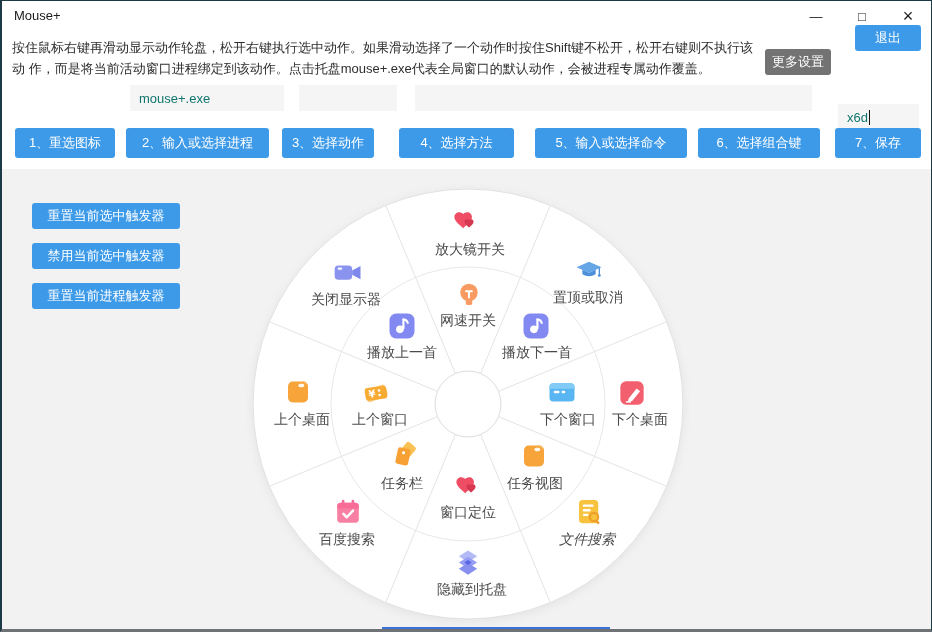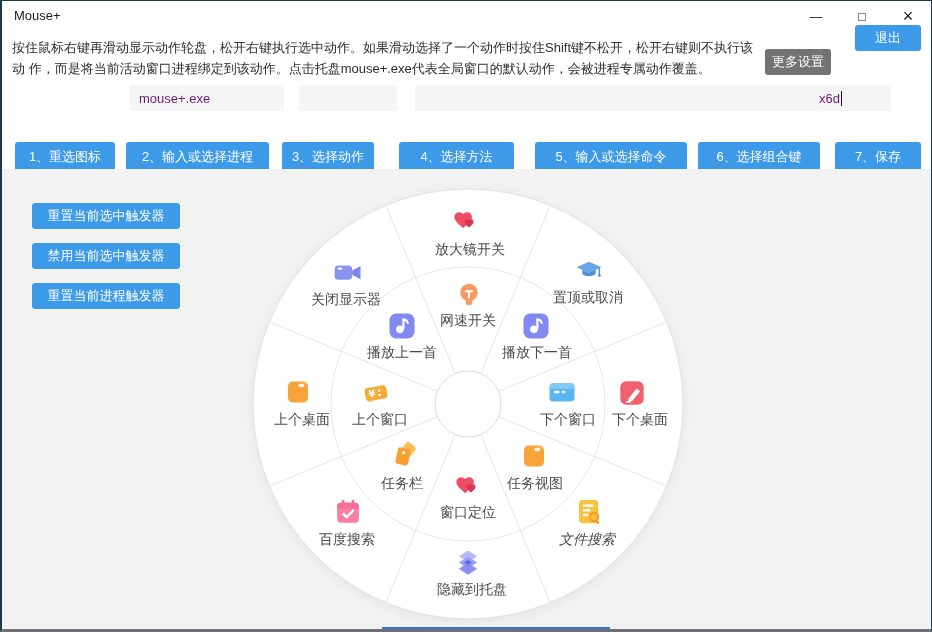--- a/index.html
+++ b/index.html
@@ -23,29 +23,29 @@
   
   .desc{position:absolute;left:10px;top:36px;width:750px;font-size:13px;line-height:21px;color:#2d2d2d;}
   .btn{position:absolute;display:flex;align-items:center;justify-content:center;
     color:#fff;font-size:13px;border-radius:3px;cursor:pointer;}
   .btn-gray{background:#737373;margin-top:8px;}
   .btn-blue{background:#3d9ae8;}
   #more-settings{left:763px;top:40px;width:66px;height:26px;}
   #exit-btn{left:853px;top:24px;width:66px;height:26px;}
   
   .field{position:absolute;top:84px;height:26px;background:#f5f5f5;
-    font-size:13px;color:#701a75;display:flex;align-items:center;padding:0 9px;box-sizing:border-box;}
+    font-size:13px;color:#0f766e;display:flex;align-items:center;padding:0 9px;box-sizing:border-box;}
   #field-process{left:128px;width:154px;}
   #field-action{left:297px;width:98px;}
   #field-command{left:413px;width:397px;}
-  #field-hotkey{left:808px;width:81px;}
+  #field-hotkey{left:836px;width:81px;margin-top:19px;}
   .caret{display:inline-block;width:1px;height:15px;background:#111;margin-left:1px;}
   
   .step-btn{position:absolute;top:127px;height:30px;background:#3d9ae8;color:#fff;
-    font-size:13px;display:flex;align-items:center;justify-content:center;border-radius:3px;cursor:pointer;margin-top:14px;}
+    font-size:13px;display:flex;align-items:center;justify-content:center;border-radius:3px;cursor:pointer;}
   
   .panel{position:absolute;left:0px;top:168px;width:929px;height:460px;background:#f2f2f2;}
   .trigger-btn{position:absolute;left:30px;width:148px;height:26px;background:#3d9ae8;color:#fff;
     font-size:13px;display:flex;align-items:center;justify-content:center;border-radius:3px;cursor:pointer;}
   
   #wheel-svg{position:absolute;left:249px;top:186px;width:434px;height:434px;
     filter:drop-shadow(0 2px 5px rgba(0,0,0,0.06));}
   .w-icon{position:absolute;width:30px;height:30px;cursor:pointer;}
   .w-icon svg{width:100%;height:100%;display:block;}
   .w-label{position:absolute;transform:translateX(-50%);white-space:nowrap;

